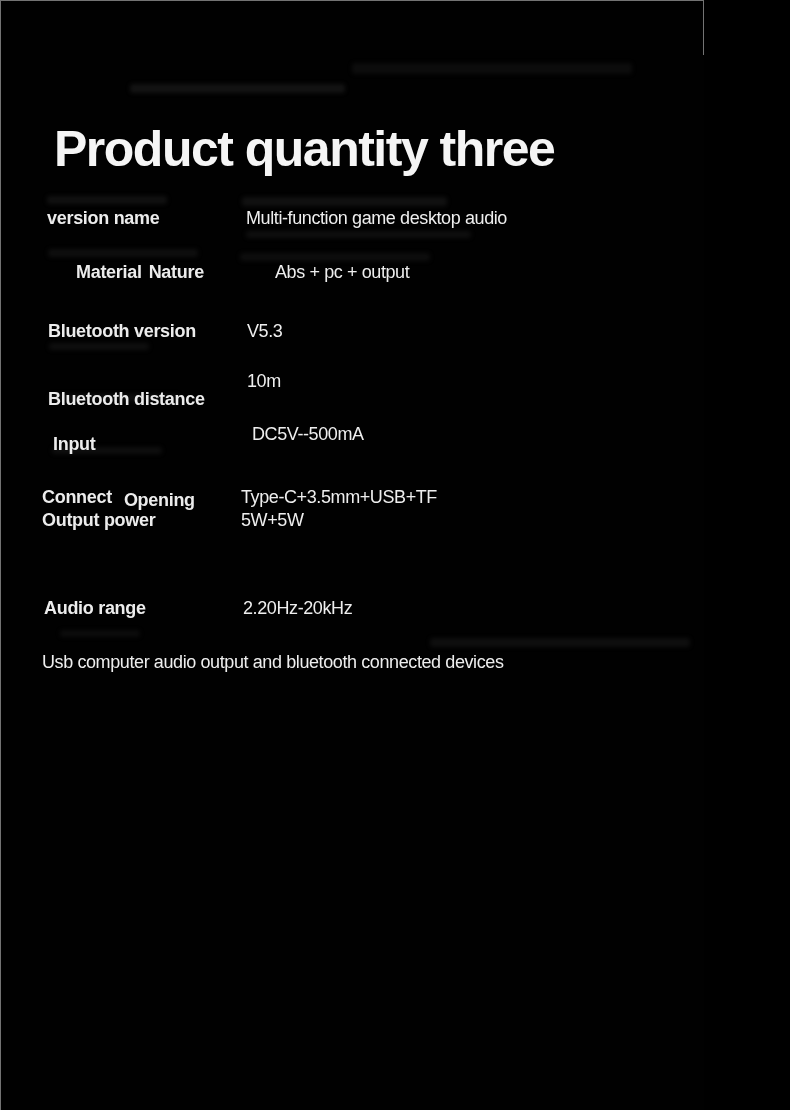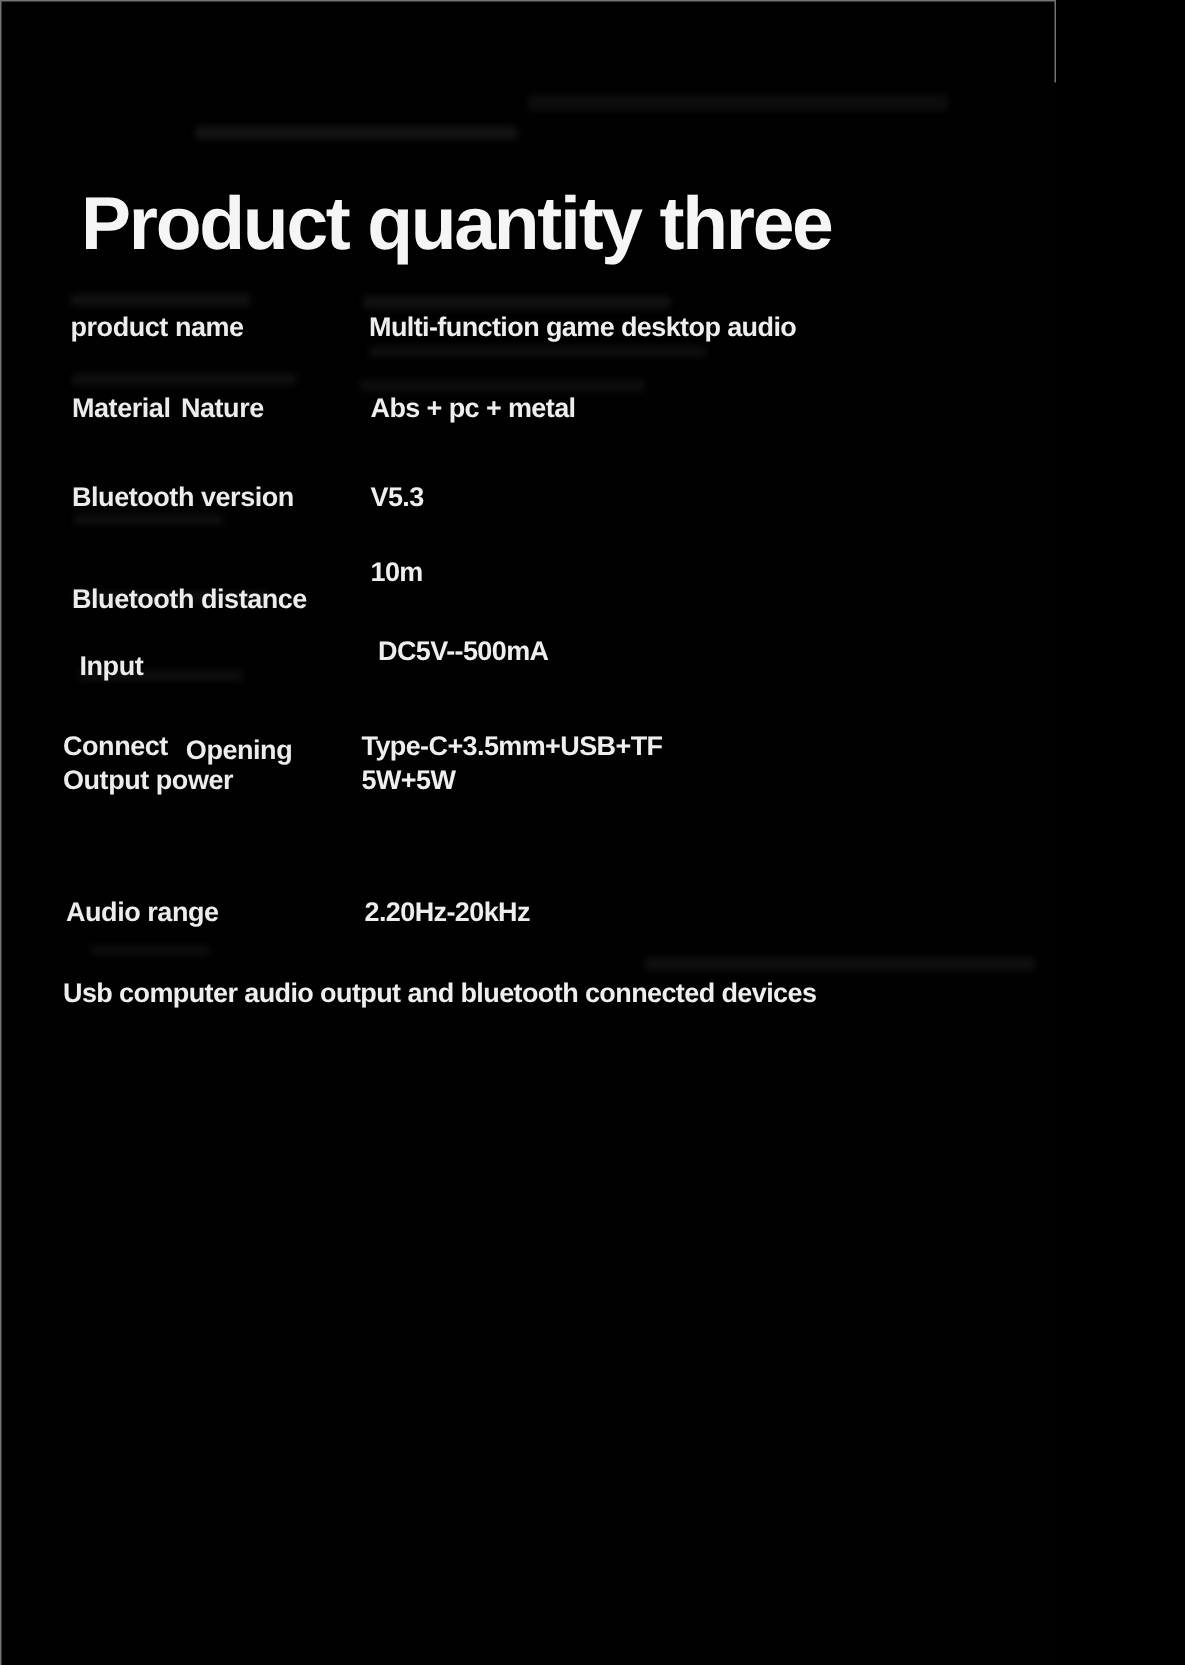--- a/index.html
+++ b/index.html
@@ -47,37 +47,37 @@
     width: 199px;
     font-size: 18px;
     font-weight: bold;
     letter-spacing: -0.3px;
     color: #ececec;
     display: flex;
     align-items: baseline;
   }
   .spec-value {
     font-size: 18px;
-    font-weight: bold;
+    font-weight: normal;
     letter-spacing: -0.4px;
     color: #eeeeee;
   }
   
   .spec-row:nth-child(1) { top: 206px; }
   .spec-row:nth-child(2) { top: 260px; }
   .spec-row:nth-child(3) { top: 319px; }
   .spec-row:nth-child(4) { top: 369px; }
   .spec-row:nth-child(5) { top: 422px; }
   .spec-row:nth-child(6) { top: 485px; }
   .spec-row:nth-child(7) { top: 508px; }
   .spec-row:nth-child(8) { top: 596px; }
   .spec-row:nth-child(9) { top: 650px; }
   
   .spec-row:nth-child(1) .spec-label { padding-left: 5px; }
-  .spec-row:nth-child(2) .spec-label { padding-left: 6px; }
+  .spec-row:nth-child(2) .spec-label { padding-left: 6px; margin-left: 28px; }
   .spec-row:nth-child(3) .spec-label { padding-left: 6px; }
   .spec-row:nth-child(4) .spec-label { padding-left: 6px; margin-top: 36px; }
   .spec-row:nth-child(5) .spec-label { padding-left: 11px; margin-top: 20px; }
   .spec-row:nth-child(8) .spec-label { padding-left: 2px; }
   .spec-row:nth-child(9) .spec-label { padding-left: 5px; }
   
   .lbl2:empty { display: none; }
   .spec-row:nth-child(2) .lbl2 { margin-left: 7px; }
   .spec-row:nth-child(6) .lbl2 { margin-left: 12px; transform: translateY(3px); }
   .spec-row:nth-child(9) .lbl2 { margin-left: 48px; }
@@ -110,30 +110,30 @@
   <div class="ghost" style="left:49px;  top:394px; width:130px; height:7px;  opacity:.6;"></div>
   <div class="ghost" style="left:52px;  top:447px; width:110px; height:7px;  opacity:.6;"></div>
   <div class="ghost" style="left:60px;  top:630px; width:80px;  height:7px;  opacity:.5;"></div>
   <div class="ghost" style="left:430px; top:638px; width:260px; height:9px;  opacity:.6;"></div>
 
   <h1 class="title">Product quantity three</h1>
 
   <div>
     <div class="spec-row">
       <span class="spec-label">
-          <span class="lbl1">product name</span>
+          <span class="lbl1">version name</span>
         </span>
       <span class="spec-value">Multi-function game desktop audio</span>
     </div>
     <div class="spec-row">
       <span class="spec-label">
           <span class="lbl1">Material</span>
           <span class="lbl2">Nature</span>
         </span>
-      <span class="spec-value">Abs + pc + metal</span>
+      <span class="spec-value">Abs + pc + output</span>
     </div>
     <div class="spec-row">
       <span class="spec-label">
           <span class="lbl1">Bluetooth version</span>
         </span>
       <span class="spec-value">V5.3</span>
     </div>
     <div class="spec-row">
       <span class="spec-label">
           <span class="lbl1">Bluetooth distance</span>

